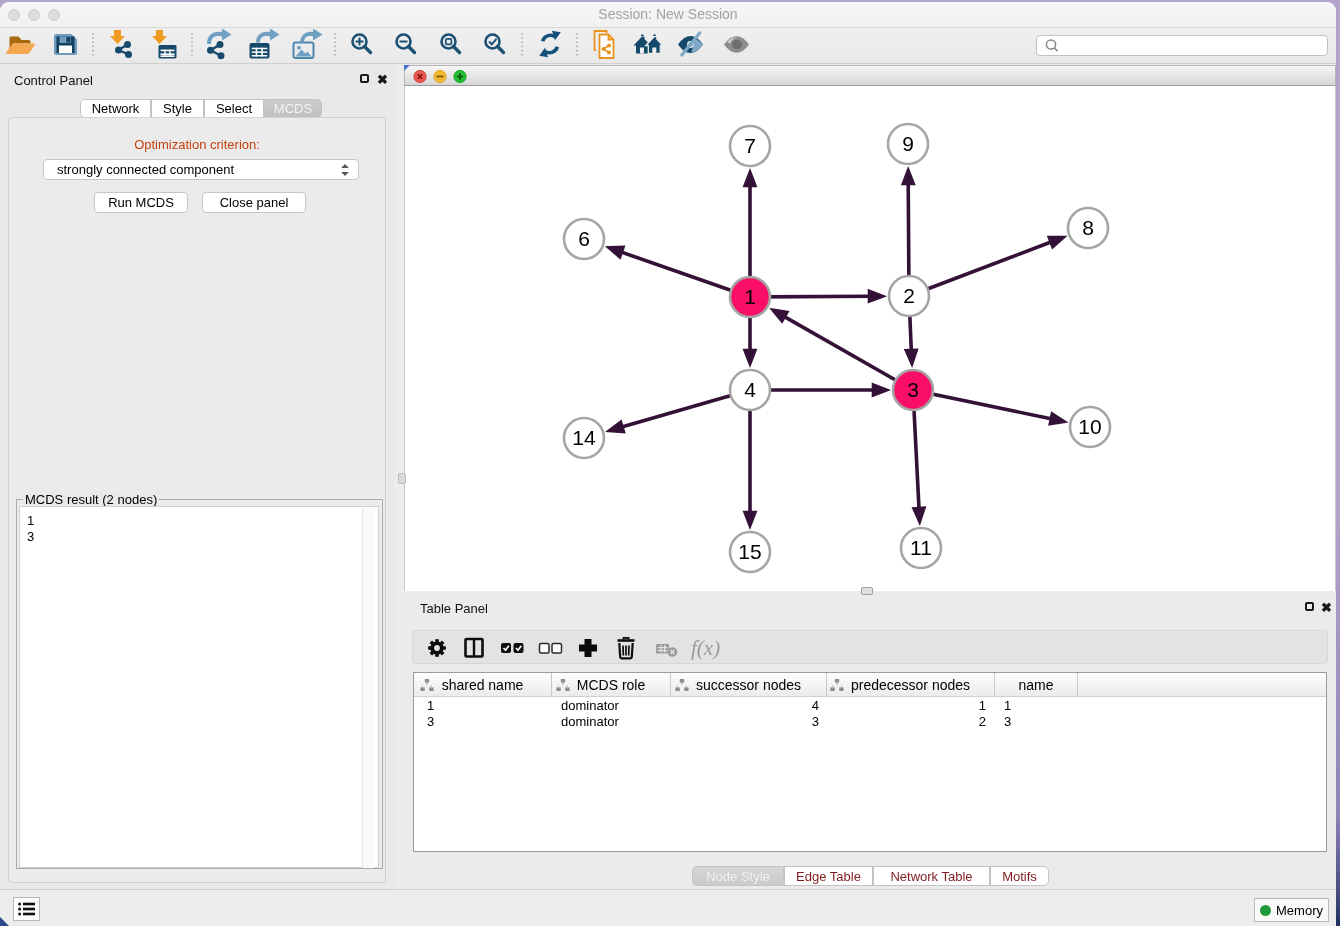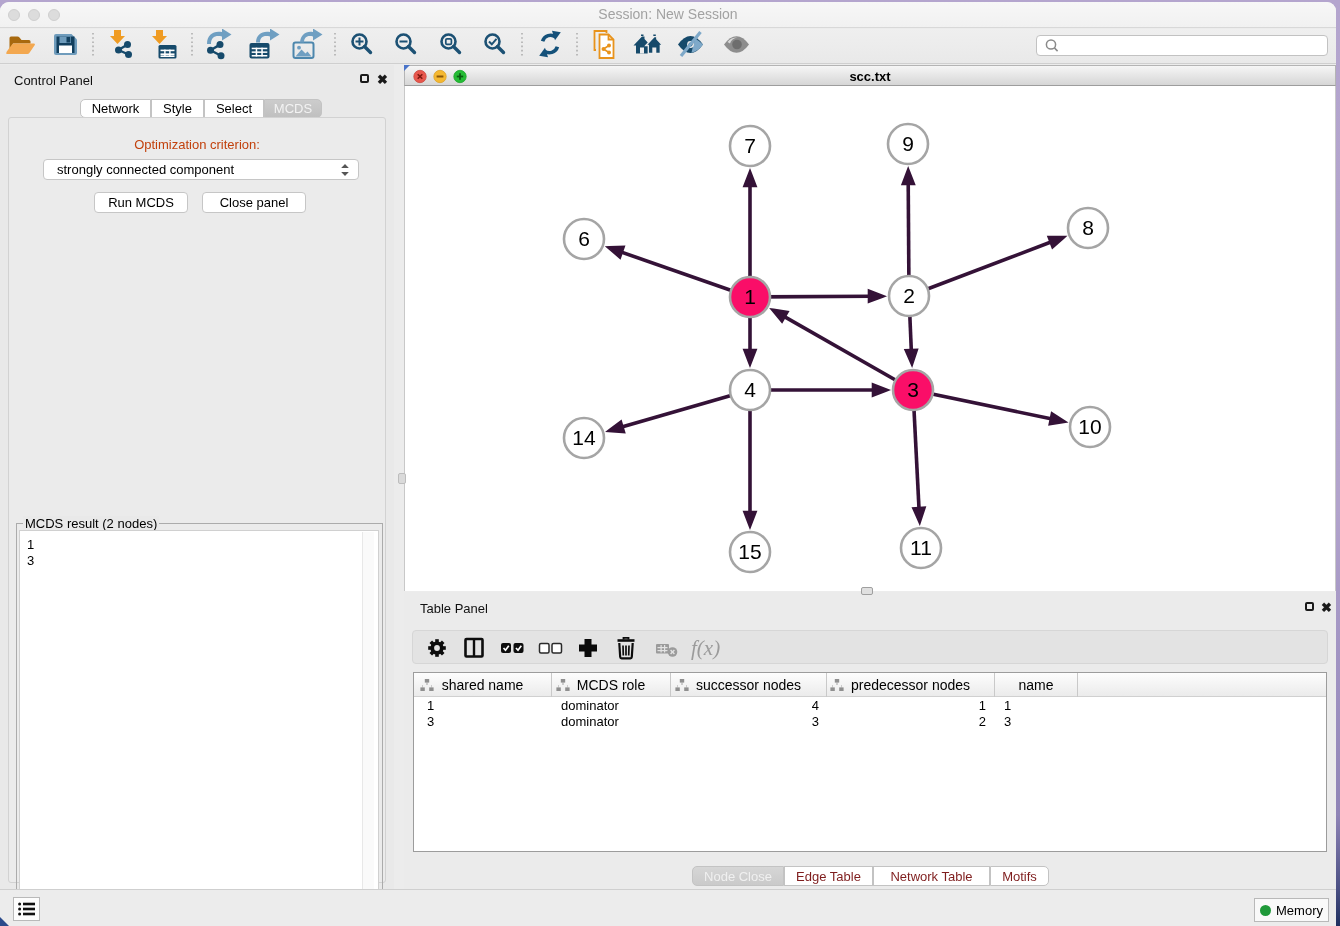--- a/index.html
+++ b/index.html
@@ -17,21 +17,21 @@
 #cp { position:absolute; left:0; top:63px; width:394px; height:826px; background:#e9e9e9; }
 #cp-title { position:absolute; left:14px; top:8px; font-size:13px; color:#111; }
 .panebtn { position:absolute; top:9px; font-size:13px; font-weight:bold; color:#1a1a1a; }
 .floatbox { position:absolute; width:9px; height:9px; border:2px solid #1a1a1a; border-radius:2px; }
 #cp-tabs { position:absolute; left:80px; top:34px; height:19px; }
 .tab { position:absolute; top:0; height:19px; background:#fff; border:1px solid #c3c3c3; font-size:13px; color:#000; text-align:center; line-height:18px; }
 #cp-border { position:absolute; left:8px; top:52px; width:378px; height:766px; border:1px solid #d2d2d2; border-radius:3px; background:#ebebeb; }
 #opt-label { position:absolute; left:0; top:72px; width:394px; text-align:center; font-size:13px; color:#c2410c; }
 #combo { position:absolute; left:43px; top:94px; width:316px; height:21px; background:#fff; border:1px solid #c6c6c6; border-radius:4px; font-size:13px; line-height:19px; padding-left:13px; color:#000; }
 .btn { position:absolute; height:21px; background:#fff; border:1px solid #c6c6c6; border-radius:4px; font-size:13px; text-align:center; line-height:19px; color:#000; }
-#groupbox { position:absolute; left:16px; top:458px; width:367px; height:370px; border:1px solid #ababab; }
+#groupbox { position:absolute; left:16px; top:434px; width:367px; height:370px; border:1px solid #ababab; }
 #grouplegend { position:absolute; left:6px; top:-8px; background:#e9e9e9; font-size:13px; padding:0 2px; color:#000; }
 #resultarea { position:absolute; left:2px; top:6px; width:360px; height:362px; background:#fff; border:1px solid #d0d0d0; font-size:13px; color:#000; line-height:16px; padding:6px 0 0 7px; }
 #result-sb { position:absolute; right:4px; top:1px; width:12px; height:360px; background:#fafafa; border-left:1px solid #e8e8e8; }
 
 #netwin { position:absolute; left:404px; top:63px; width:932px; height:526px; background:#fff; }
 #net-titlebar { position:absolute; left:0; top:0; width:100%; height:21px; background:linear-gradient(#f6f6f6,#d6d6d6); border:1px solid #b4b4b4; border-bottom:1px solid #9d9d9d; }
 #net-title { position:absolute; top:3px; width:100%; text-align:center; font-size:13px; color:#000; font-weight:bold; }
 #canvas { position:absolute; left:0; top:21px; width:932px; height:505px; background:#fff; border-left:1px solid #c8c8c8; border-right:1px solid #c8c8c8; }
 
 #tp { position:absolute; left:404px; top:590px; width:932px; height:297px; background:#ebebeb; }
@@ -229,21 +229,20 @@
             <line x1="17.3" y1="8.2" x2="12.7" y2="12.8"></line>
           </g>
         <circle cx="35" cy="10.5" r="6.2" fill="#f5b831" stroke="#dba32b" stroke-width="0.8"></circle>
         <line x1="31.6" y1="10.5" x2="38.4" y2="10.5" stroke="#89570a" stroke-width="2"></line>
         <circle cx="55" cy="10.5" r="6.2" fill="#25bc35" stroke="#1ea52d" stroke-width="0.8"></circle>
         <g stroke="#0a5c12" stroke-width="1.8">
             <line x1="51.8" y1="10.5" x2="58.2" y2="10.5"></line>
             <line x1="55" y1="7.3" x2="55" y2="13.7"></line>
           </g>
       </svg>
-      <div id="net-title">scc.txt</div>
     </div>
     <div id="canvas">
       <svg id="graph" width="932" height="505" viewBox="0 0 932 505">
 <g stroke="#341237" stroke-width="3.6" fill="#341237">
 <line x1="345.0" y1="211.0" x2="345.0" y2="97.5"></line>
 <polygon points="345.0,87.0 349.8,99.5 340.2,99.5"></polygon>
 <line x1="345.0" y1="211.0" x2="214.4" y2="165.4"></line>
 <polygon points="204.5,161.9 217.9,161.5 214.7,170.6"></polygon>
 <line x1="345.0" y1="211.0" x2="466.5" y2="210.2"></line>
 <polygon points="477.0,210.2 464.5,215.0 464.5,205.4"></polygon>
@@ -417,21 +416,21 @@
       <div class="td" style="left:257px; top:25px; width:148px; text-align:right;">4</div>
       <div class="td" style="left:413px; top:25px; width:159px; text-align:right;">1</div>
       <div class="td" style="left:590px; top:25px;">1</div>
       <div class="td" style="left:13px; top:41px;">3</div>
       <div class="td" style="left:147px; top:41px;">dominator</div>
       <div class="td" style="left:257px; top:41px; width:148px; text-align:right;">3</div>
       <div class="td" style="left:413px; top:41px; width:159px; text-align:right;">2</div>
       <div class="td" style="left:590px; top:41px;">3</div>
     </div>
     <div id="tp-tabs">
-      <div class="btab" style="left:0; width:92px; border-radius:5px 0 0 5px; background:linear-gradient(#d6d6d6,#cacaca); color:#f0f0f0;">Node Close</div>
+      <div class="btab" style="left:0; width:92px; border-radius:5px 0 0 5px; background:linear-gradient(#d6d6d6,#cacaca); color:#f0f0f0;">Node Style</div>
       <div class="btab" style="left:92px; width:89px;">Edge Table</div>
       <div class="btab" style="left:181px; width:117px;">Network Table</div>
       <div class="btab" style="left:298px; width:59px; border-radius:0 5px 5px 0;">Motifs</div>
     </div>
   </div>
   <div style="position:absolute;left:398px;top:471px;width:8px;height:11px;background:#dadada;border:1px solid #bdbdbd;border-radius:2px;"></div>
   <div style="position:absolute;left:861px;top:585px;width:12px;height:8px;background:#e0e0e0;border:1px solid #9f9f9f;border-radius:2px;"></div>
   <div id="statusbar">
     <div id="listbtn">
       <svg width="17" height="14" viewBox="0 0 17 14" style="position:absolute;left:4px;top:4px;">

